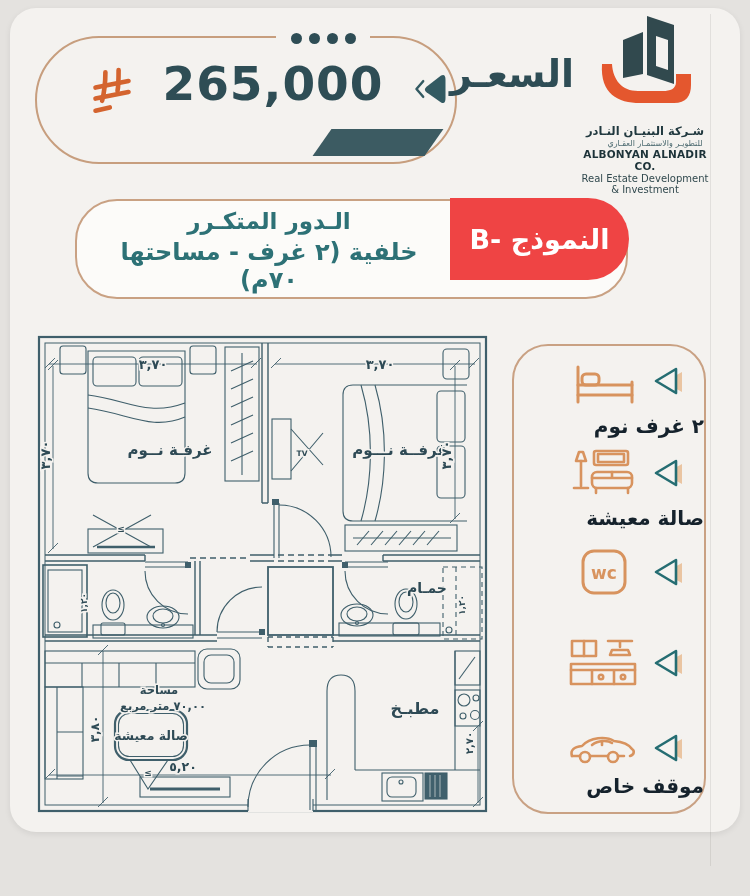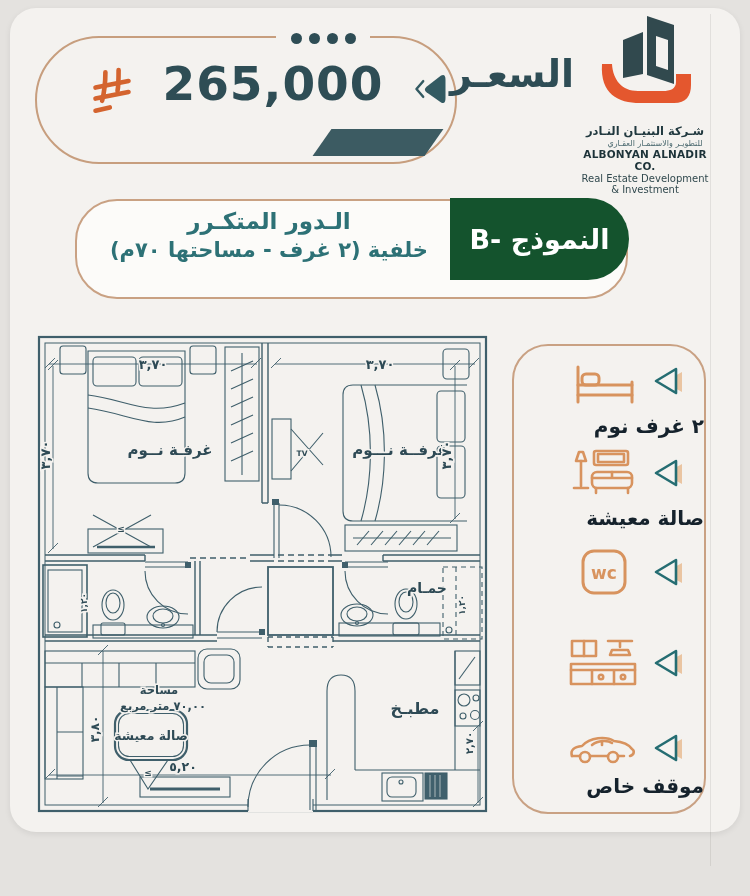--- a/index.html
+++ b/index.html
@@ -25,26 +25,26 @@
   
   .logo{position:absolute;left:580px;top:12px;width:130px;text-align:center;}
   .logo .ar1{font-size:11.5px;font-weight:bold;color:#21393f;margin-top:8px;}
   .logo .ar2{font-size:8px;font-weight:normal;color:#4c6a70;margin-top:1px;margin-left:20px;}
   .logo .en1{font-size:10.5px;font-weight:bold;color:#1d3339;margin-top:0;letter-spacing:.2px;}
   .logo .en2{font-size:10px;font-weight:normal;color:#31494e;margin-top:1px;}
 
   
   .model-row{position:absolute;left:75px;top:199px;width:553px;height:100px;}
   .model-pill{position:absolute;inset:0;background:#fcfbf9;border:2px solid #c9a183;border-radius:42px;}
-  .model-badge{position:absolute;right:-1px;top:-1px;width:179px;height:82px;background:#14532d;
+  .model-badge{position:absolute;right:-1px;top:-1px;width:179px;height:82px;background:#ef4444;
     border-radius:0 42px 42px 0;color:#fff;font-size:27px;font-weight:bold;
     display:flex;align-items:center;justify-content:center;}
   .model-text{position:absolute;left:18px;top:9px;width:352px;text-align:center;color:#2d7176;}
   .model-title{font-size:23px;font-weight:bold;}
-  .model-sub{font-size:21px;font-weight:bold;margin-top:4px;}
+  .model-sub{font-size:24px;font-weight:bold;margin-top:4px;}
 
   
   .plan{position:absolute;left:35px;top:333px;}
   .plan *{vector-effect:none;}
   .ptext{fill:#2e4a55;paint-order:stroke;stroke:#f4f2ef;stroke-width:3px;
     font-family:"DejaVu Sans",sans-serif;}
 
   
   .sidebar{position:absolute;left:512px;top:344px;width:190px;height:466px;
     border:2px solid #c9a183;border-radius:36px;}

